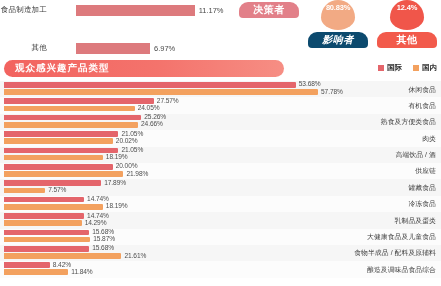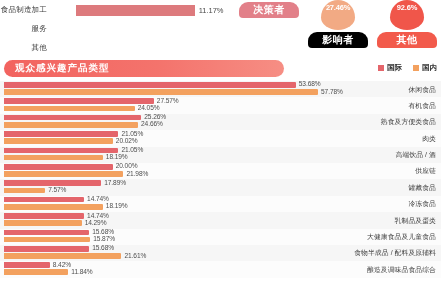--- a/index.html
+++ b/index.html
@@ -84,44 +84,47 @@
 
   <div class="top-bars" id="topBars">
       <div class="tb-row">
         <div class="tb-label">食品制造加工</div>
         <div class="tb-track">
           <div class="tb-fill" style="width: 77.0345%; background: rgb(221, 122, 125);"></div>
           <span class="tb-val" style="left: calc(77.0345% + 4px);">11.17%</span>
         </div>
       </div>
       <div class="tb-row">
-        <div class="tb-label">服务</div>
       </div>
       <div class="tb-row">
         <div class="tb-label">其他</div>
+        <div class="tb-track">
+          <div class="tb-fill" style="width: 48.069%; background: rgb(221, 122, 125);"></div>
+          <span class="tb-val" style="left: calc(48.069% + 4px);">6.97%</span>
+        </div>
       </div>
     </div>
 
   <div class="personas" id="personas">
       <div class="persona">
         <div class="p-body" style="background: rgb(226, 128, 137);">
           <span class="p-name">决策者</span>
         </div>
       </div>
       <div class="persona">
         <div class="p-head" style="background: rgb(242, 170, 132);">
-          <span class="p-pct">27.46%</span>
-        </div>
-        <div class="p-body" style="background: #000000;">
+          <span class="p-pct">80.83%</span>
+        </div>
+        <div class="p-body" style="background: #0c4a6e; font-style: italic;">
           <span class="p-name">影响者</span>
         </div>
       </div>
       <div class="persona">
         <div class="p-head" style="background: rgb(240, 86, 74);">
-          <span class="p-pct">92.6%</span>
+          <span class="p-pct">12.4%</span>
         </div>
         <div class="p-body" style="background: rgb(242, 90, 75);">
           <span class="p-name">其他</span>
         </div>
       </div>
     </div>
 
   <div class="chart">
 
     <div class="chart-head">

